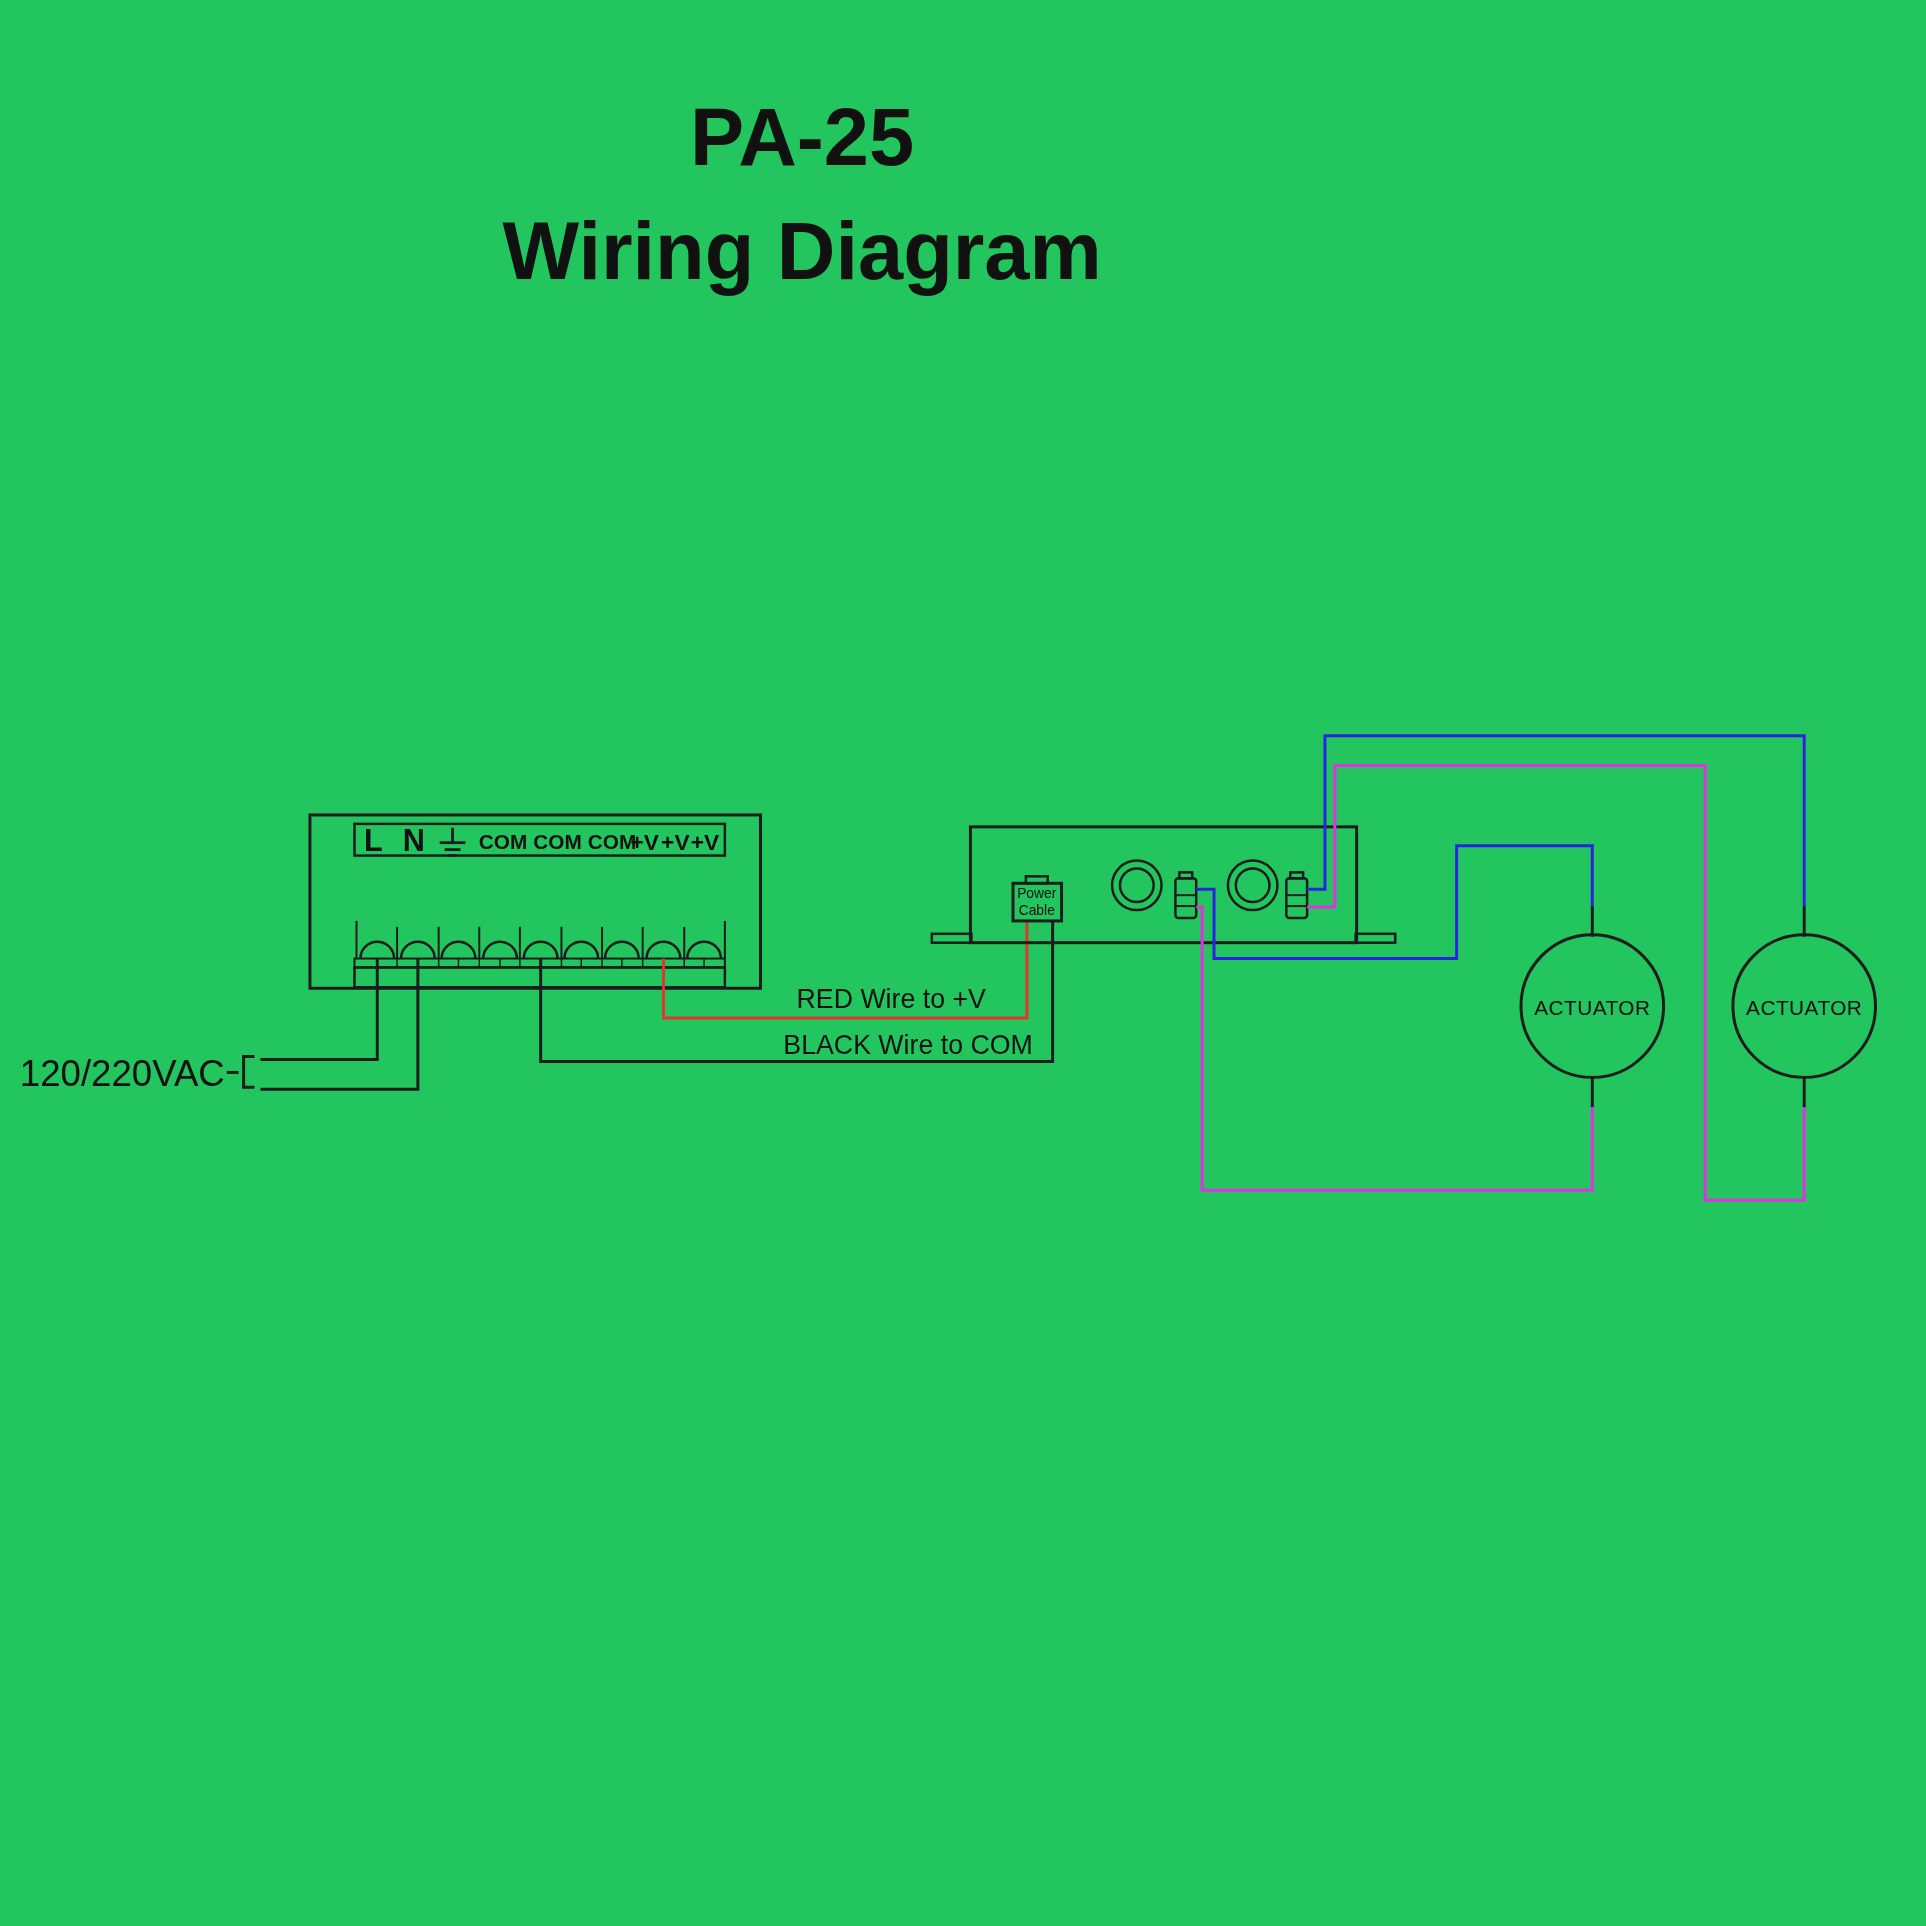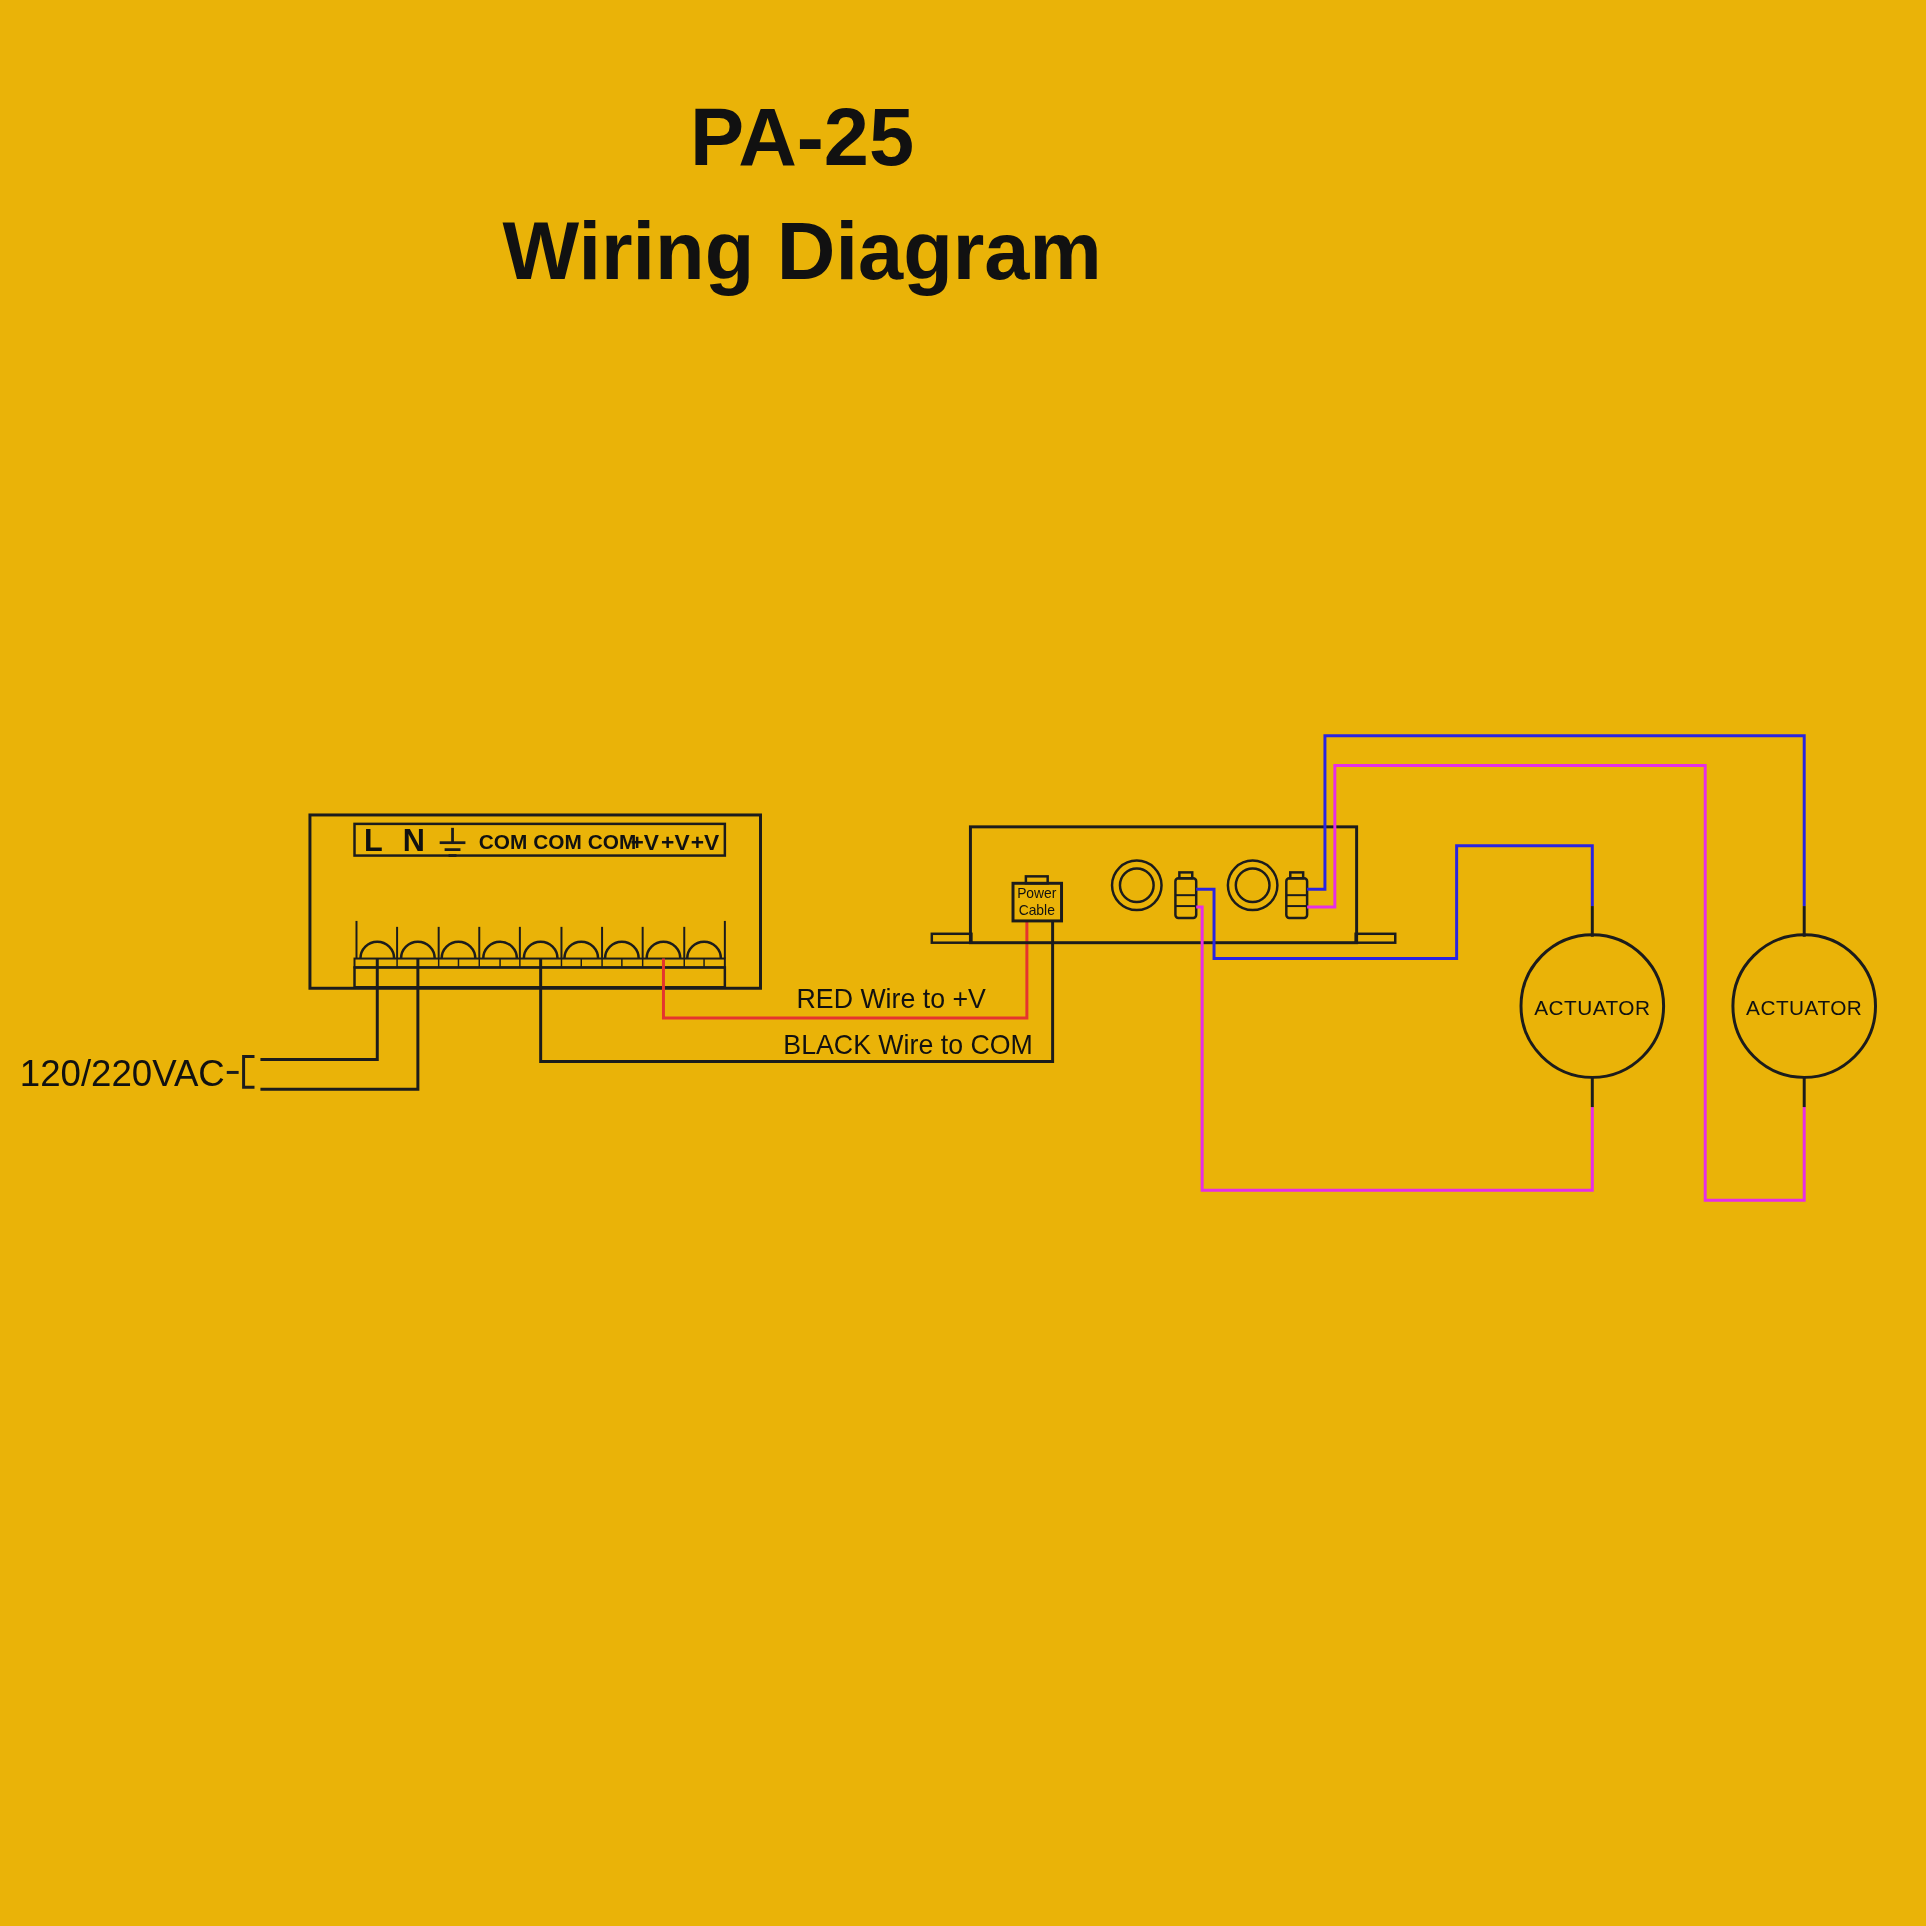--- a/index.html
+++ b/index.html
@@ -1,16 +1,16 @@
 <!DOCTYPE html>
 <html><head>
 <meta charset="utf-8">
 <style>
   html, body { margin: 0; padding: 0; background: #ffffff; }
-  .page { width: 1927px; height: 1927px; position: relative; background: #eab308; overflow: hidden; }
+  .page { width: 1927px; height: 1927px; position: relative; background: #22c55e; overflow: hidden; }
   svg { display: block; }
   text { font-family: "Liberation Sans", "DejaVu Sans", sans-serif; fill: #111111; }
   .title-text { font-weight: bold; font-size: 82px; }
   .src-text { font-size: 37px; }
   .wire-label { font-size: 27px; }
   .term-big { font-weight: bold; font-size: 31px; }
   .term-com { font-weight: 600; font-size: 21px; }
   .term-v { font-weight: 600; font-size: 23px; }
   .pc-text { font-size: 14px; }
   .act-text { font-size: 21px; letter-spacing: 0.5px; }

